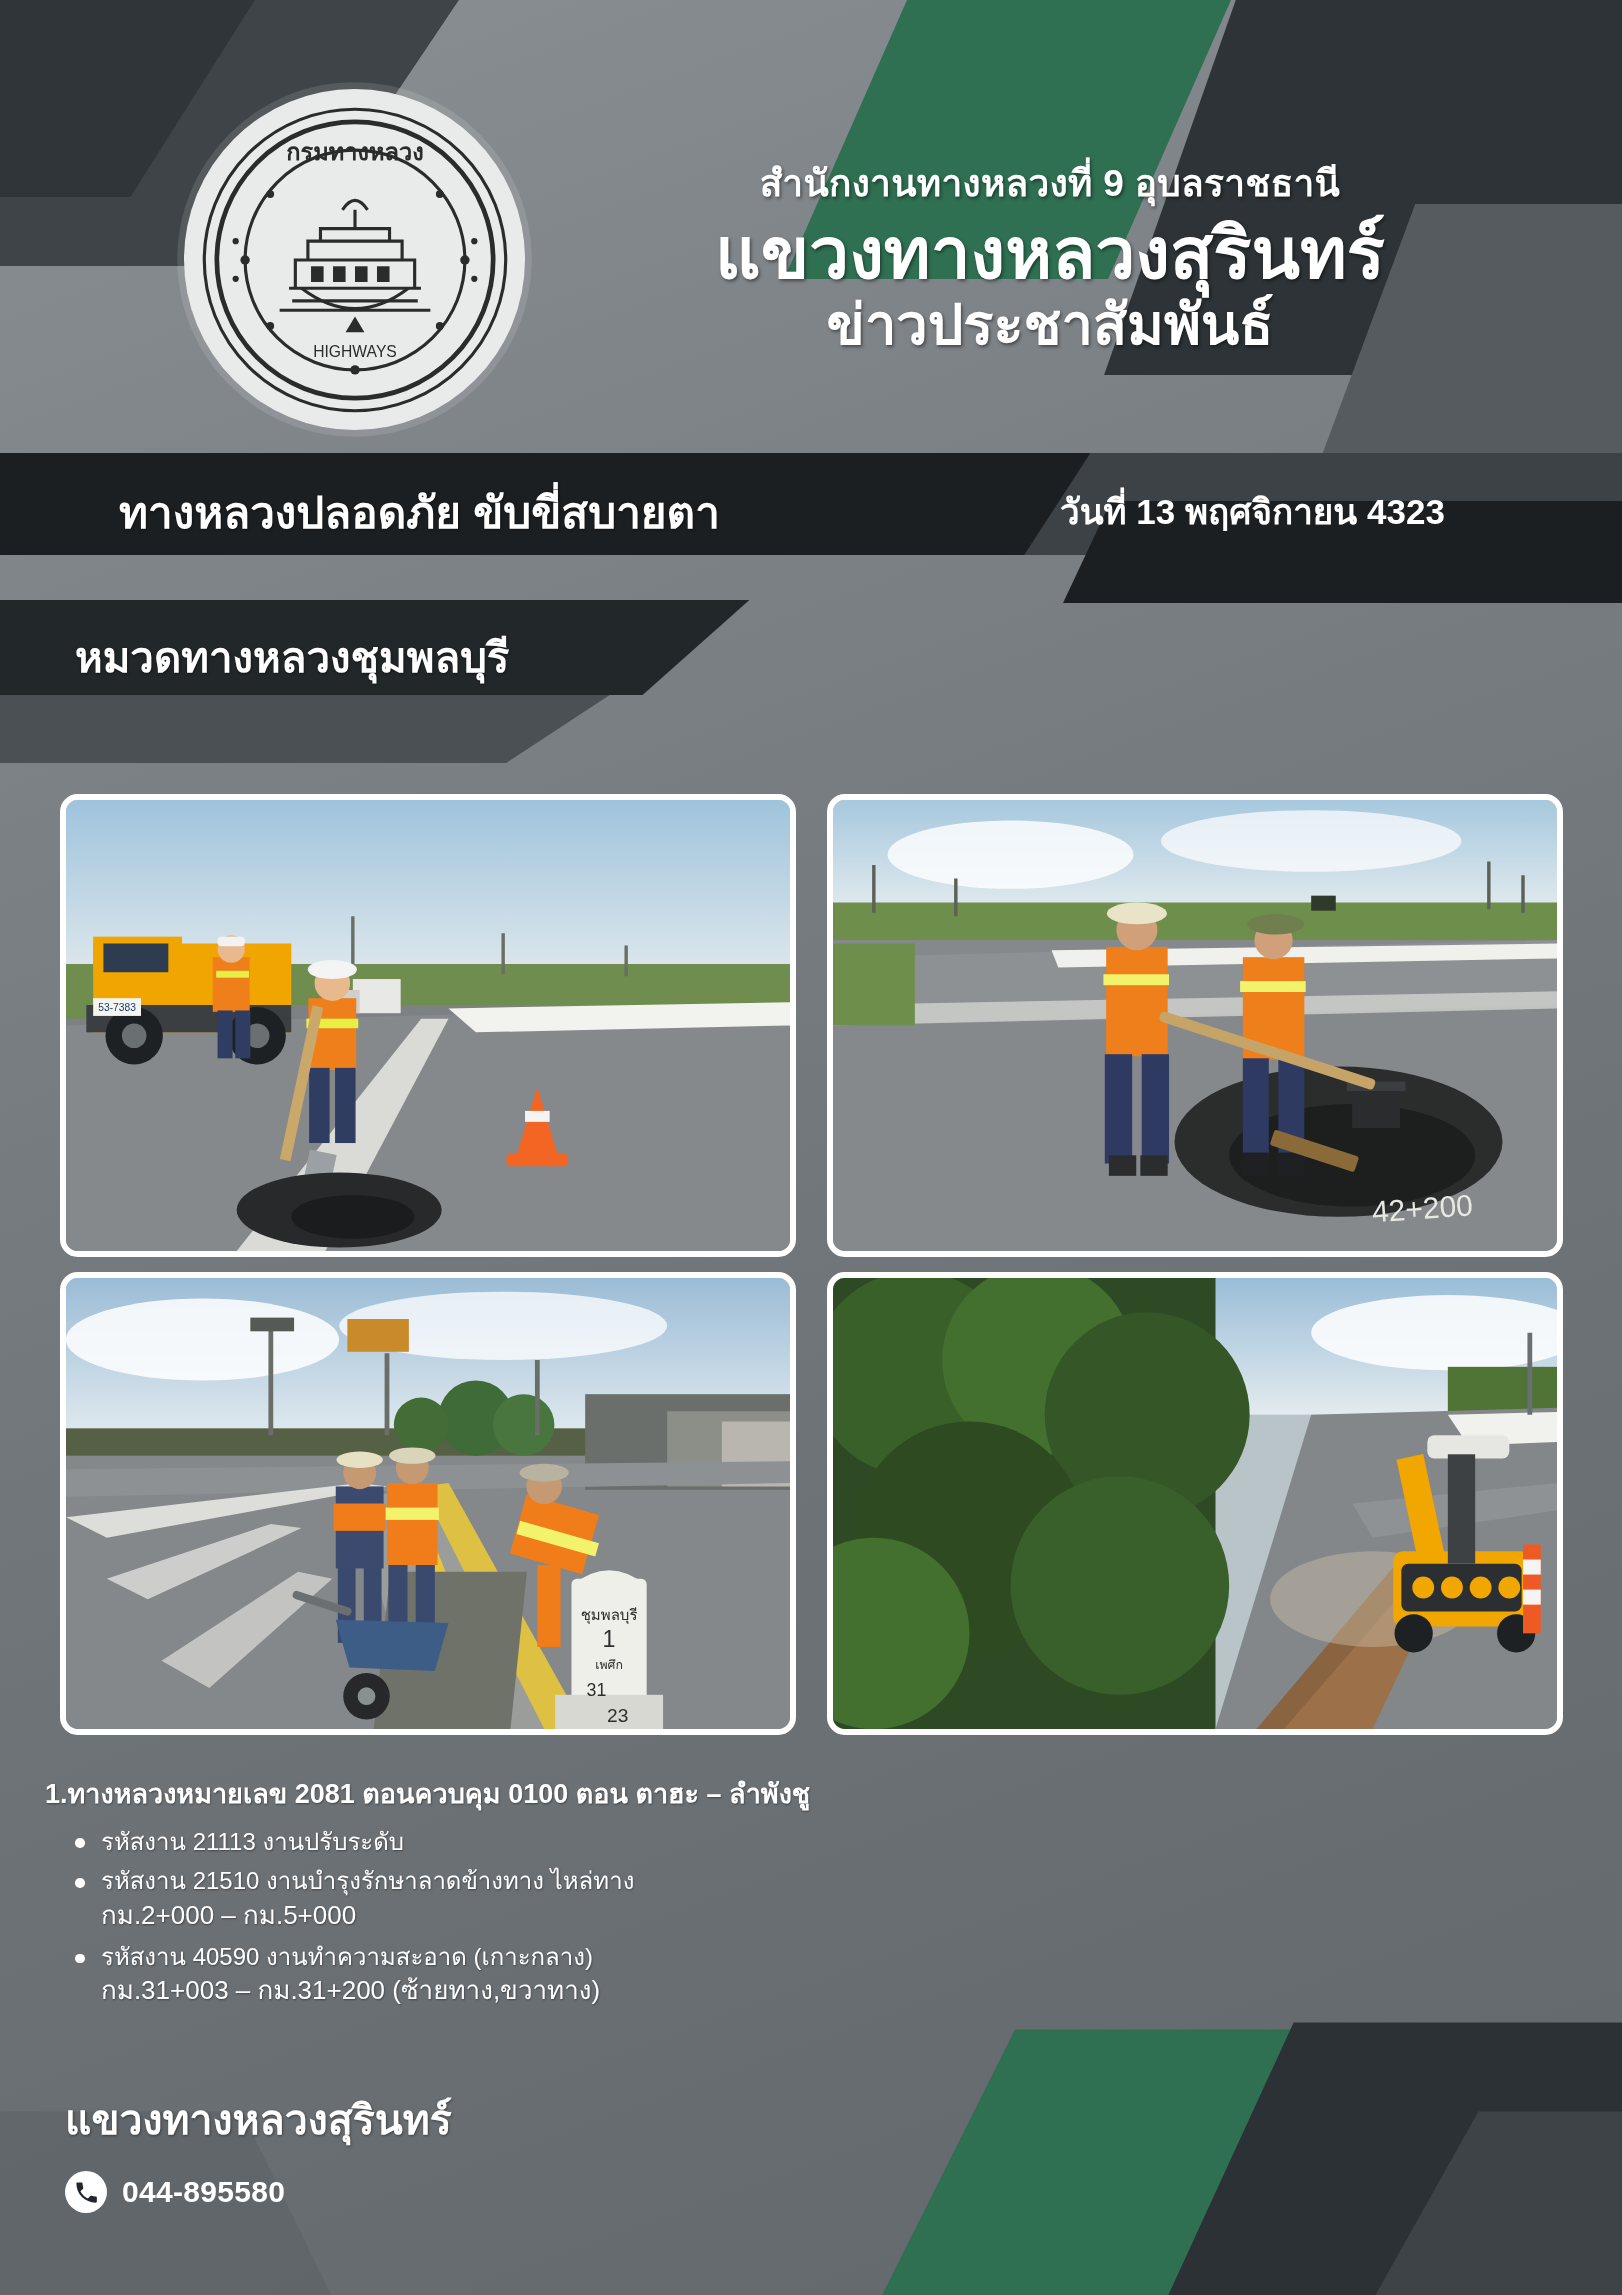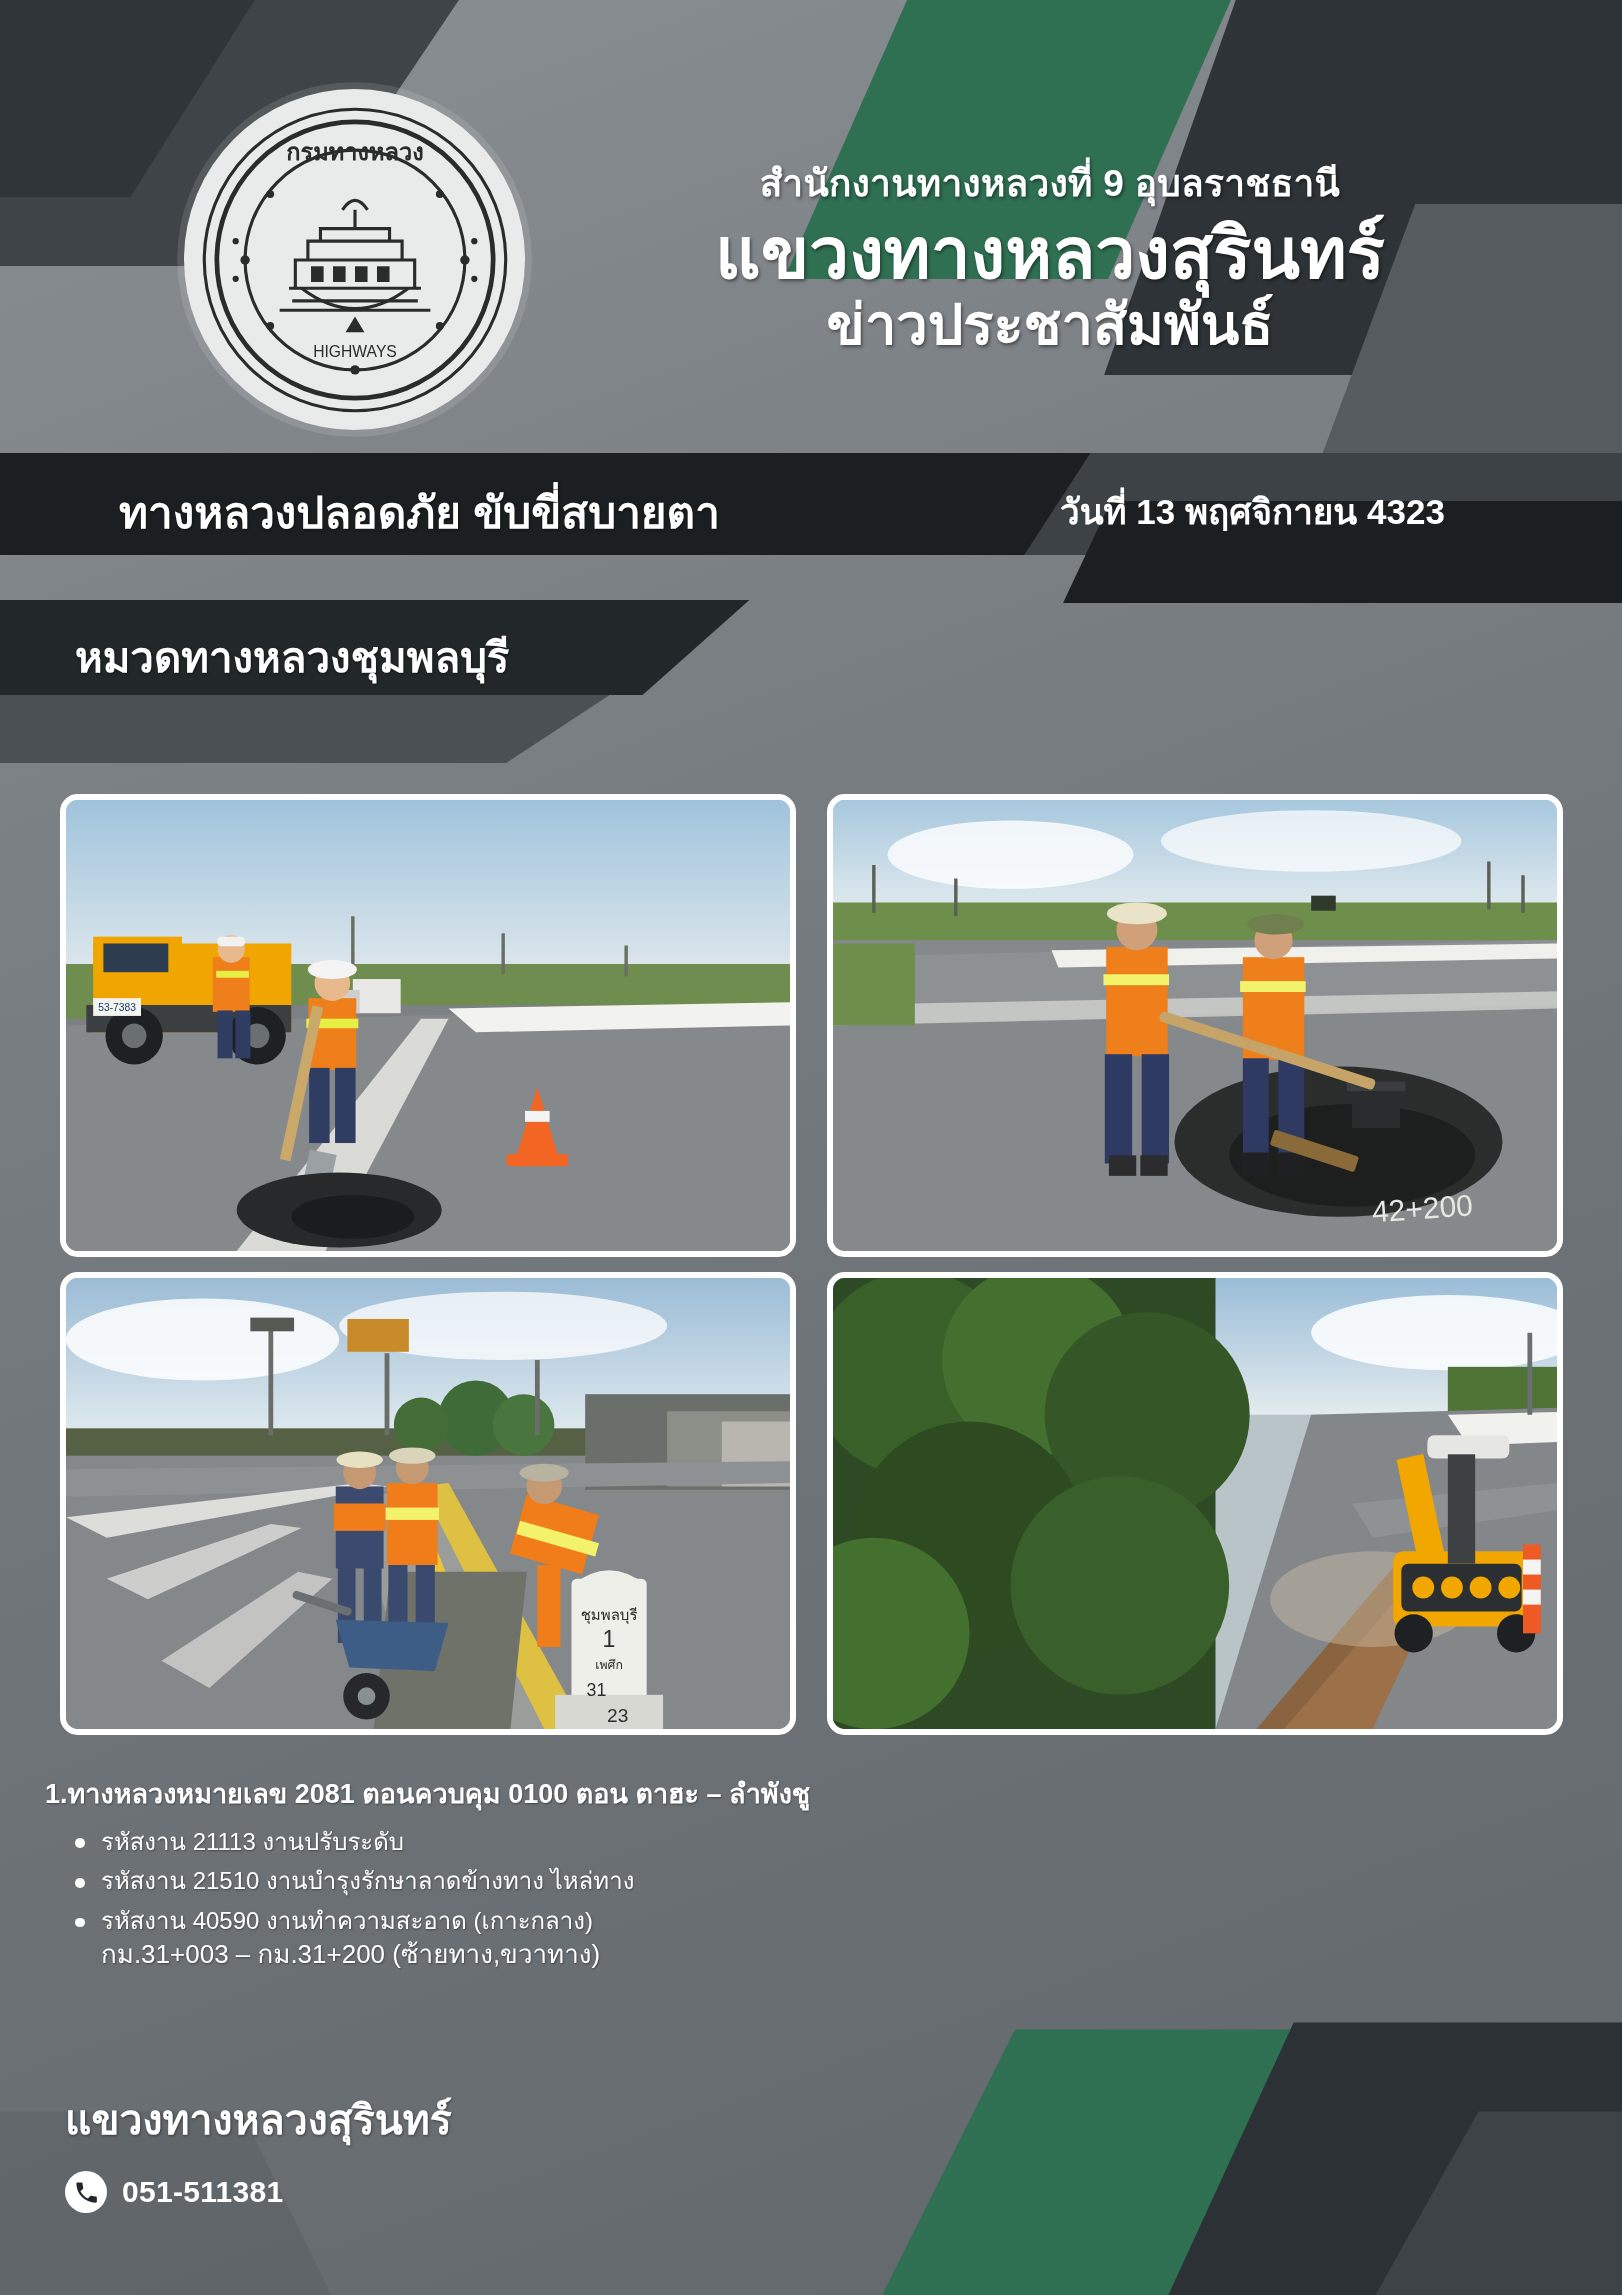--- a/index.html
+++ b/index.html
@@ -517,37 +517,38 @@
   </div>
 
   <div class="body-text">
     <div class="body-head">1.ทางหลวงหมายเลข 2081 ตอนควบคุม 0100 ตอน ตาฮะ – ลำพังชู</div>
     <ul class="bullets">
       <li>
         <div class="b-main">รหัสงาน 21113 งานปรับระดับ</div>
       </li>
       <li>
         <div class="b-main">รหัสงาน 21510 งานบำรุงรักษาลาดข้างทาง ไหล่ทาง</div>
+        <div class="b-sub">กม.2+000 – กม.5+000</div>
       </li>
       <li>
         <div class="b-main">รหัสงาน 40590 งานทำความสะอาด (เกาะกลาง)</div>
         <div class="b-sub">กม.31+003 – กม.31+200 (ซ้ายทาง,ขวาทาง)</div>
       </li>
     </ul>
   </div>
 
   <div class="footer">
     <div class="foot-title">แขวงทางหลวงสุรินทร์</div>
     <div class="foot-row">
       <div class="foot-item">
         <span class="circ-icon">
           <svg viewBox="0 0 24 24">
               <path fill="#22262a" d="M6.6 10.8c1.4 2.8 3.8 5.1 6.6 6.6l2.2-2.2c.3-.3.7-.4 1.1-.3 1.2.4 2.4.6 3.7.6.6 0 1 .4 1 1V20c0 .6-.4 1-1 1C10.6 21 3 13.4 3 4c0-.6.4-1 1-1h3.5c.6 0 1 .4 1 1 0 1.3.2 2.5.6 3.7.1.4 0 .8-.3 1.1l-2.2 2z"></path>
             </svg>
         </span>
-        <span class="foot-text">051-511381</span>
+        <span class="foot-text">044-895580</span>
       </div>
       <div class="foot-gap"></div>
     </div>
   </div>
 
 </div>
 
 
 </body></html>

